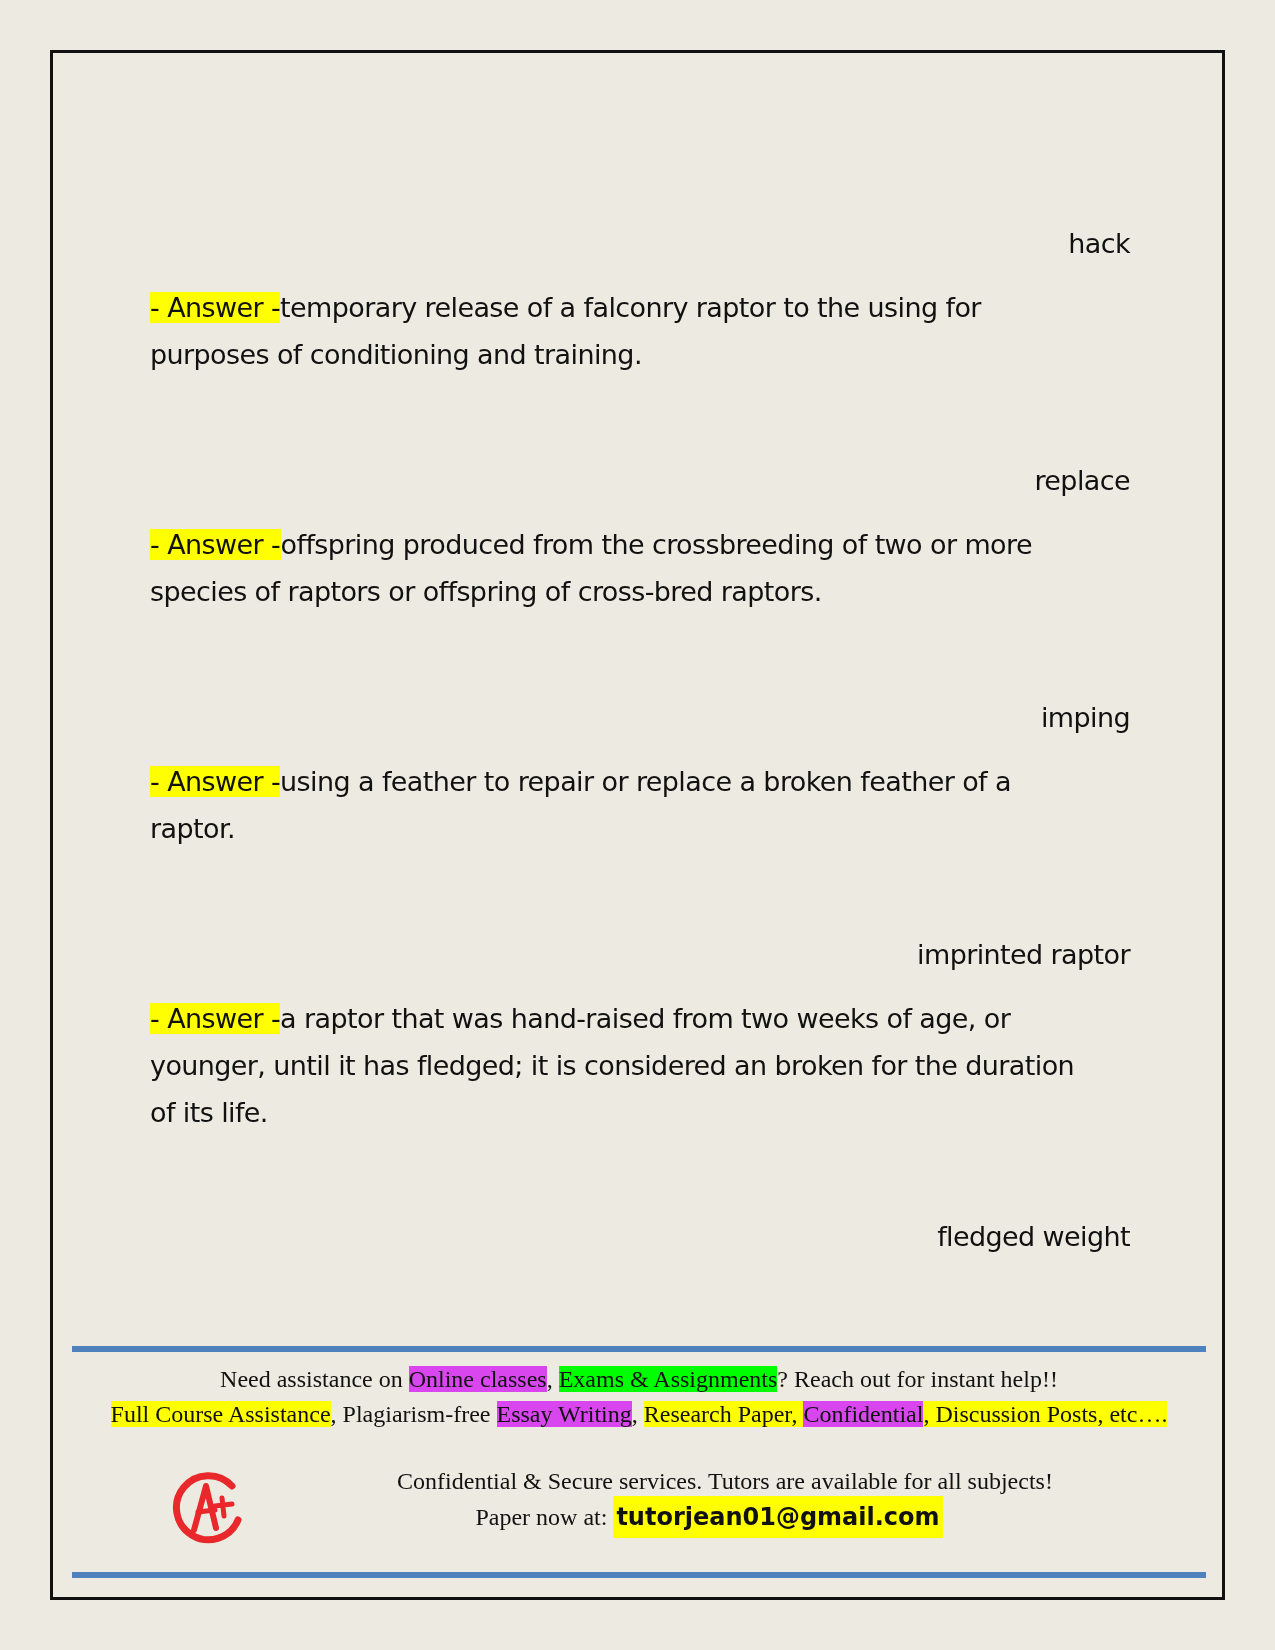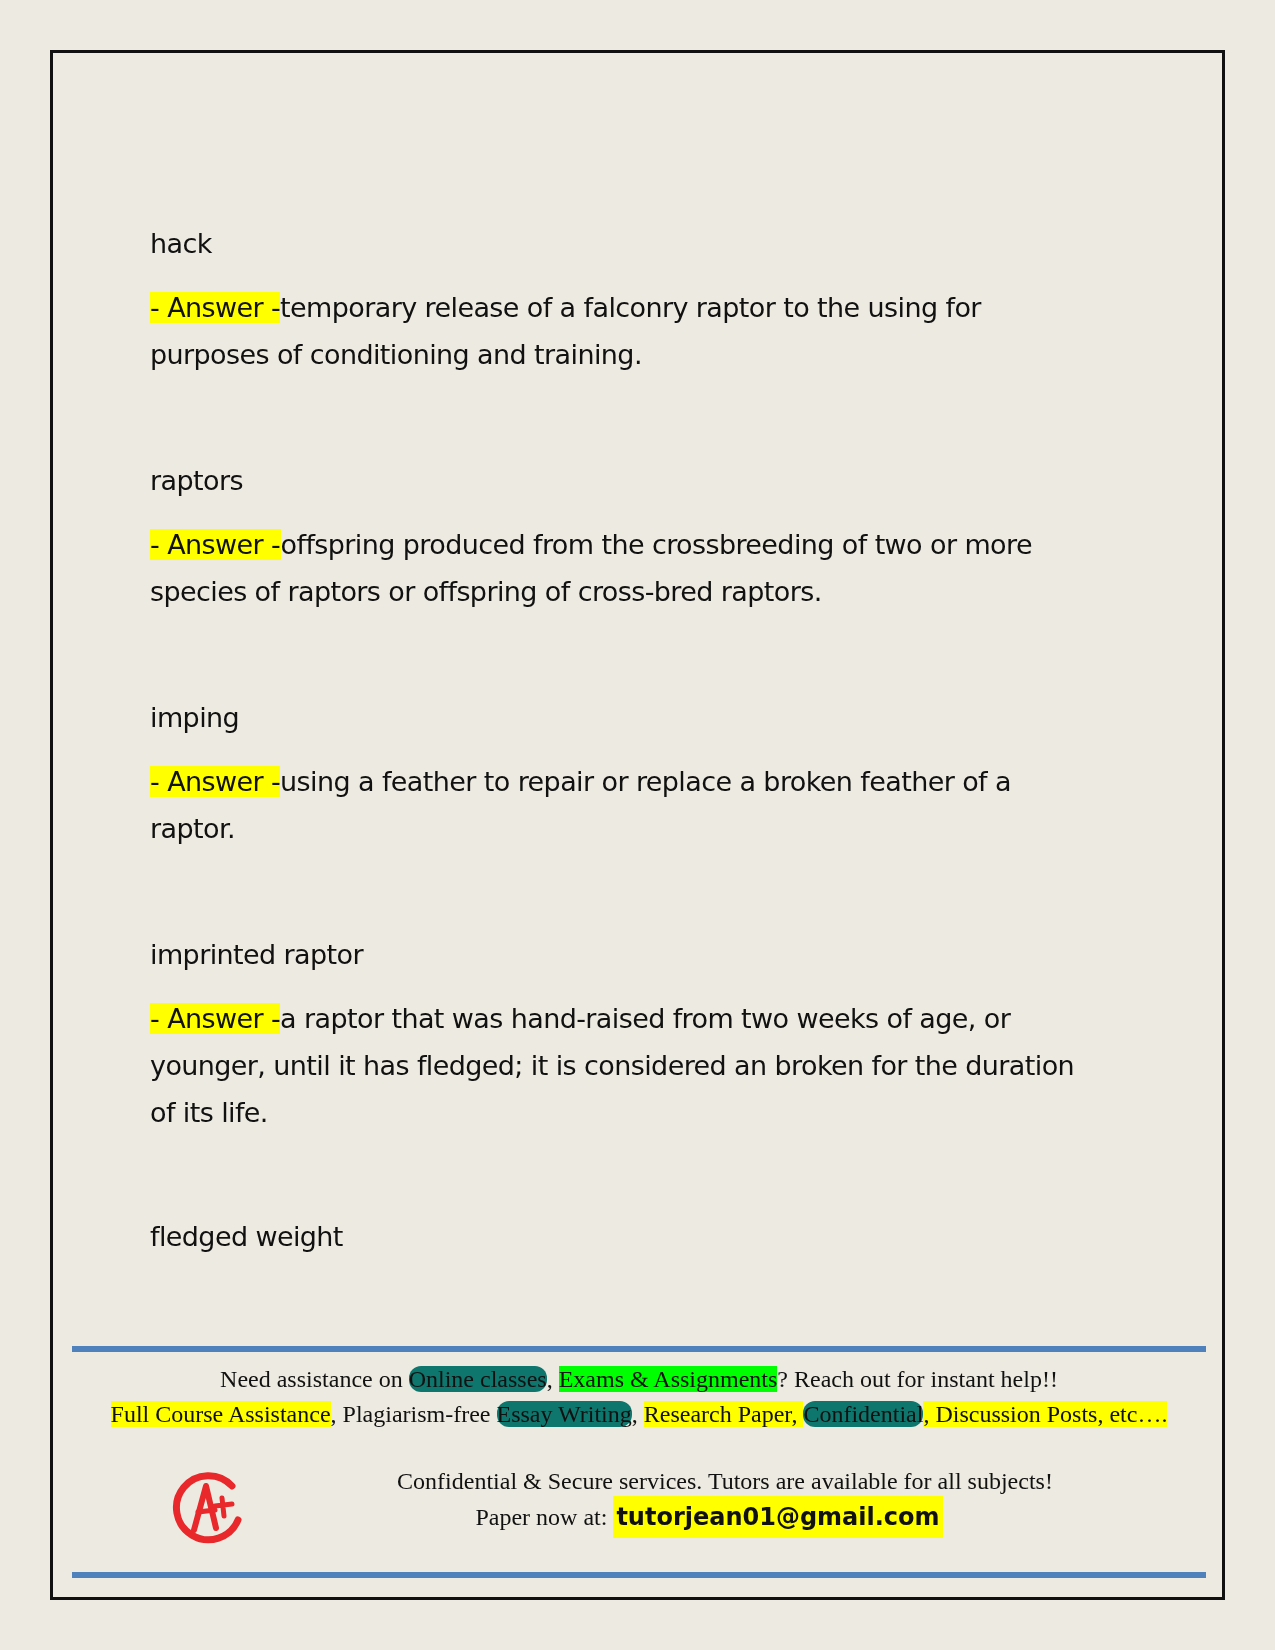--- a/index.html
+++ b/index.html
@@ -21,24 +21,24 @@
     .content {
       position: absolute;
       left: 150px; top: 220px;
       width: 980px;
       font-family: "DejaVu Sans", "Liberation Sans", sans-serif;
       font-size: 27px;
       letter-spacing: -0.6px;
       line-height: 47px;
     }
     .entry { position: absolute; left: 0; width: 980px; }
-    .term { margin: 0; }
+    .term { margin: 0; text-align: right; }
     .def { margin: 0; position: absolute; left: 0; width: 980px; }
     .hl-yellow { background: #ffff00; text-align: right; }
-    .hl-cyan { background: #0f766e; border-radius: 12px; }
+    .hl-cyan { background: #d946ef; }
     .hl-green { background: #00ff00; }
 
     .rule {
       position: absolute;
       left: 72px; width: 1134px; height: 6px;
       background: #4f81bd;
     }
     .footer {
       position: absolute;
       left: 72px; width: 1134px;
@@ -68,21 +68,21 @@
 <div class="page-frame"></div>
 
 <div class="content">
 
   <div class="entry" style="top:0">
     <p class="term">hack</p>
     <p class="def" style="top:64px"><span class="hl-yellow">- Answer -</span><span>temporary release of a falconry raptor to the using for</span><br><span>purposes of conditioning and training.</span></p>
   </div>
 
   <div class="entry" style="top:237px">
-    <p class="term">raptors</p>
+    <p class="term">replace</p>
     <p class="def" style="top:64px"><span class="hl-yellow">- Answer -</span><span>offspring produced from the crossbreeding of two or more</span><br><span>species of raptors or offspring of cross-bred raptors.</span></p>
   </div>
 
   <div class="entry" style="top:474px">
     <p class="term">imping</p>
     <p class="def" style="top:64px"><span class="hl-yellow">- Answer -</span><span>using a feather to repair or replace a broken feather of a</span><br><span>raptor.</span></p>
   </div>
 
   <div class="entry" style="top:711px">
     <p class="term">imprinted raptor</p>

